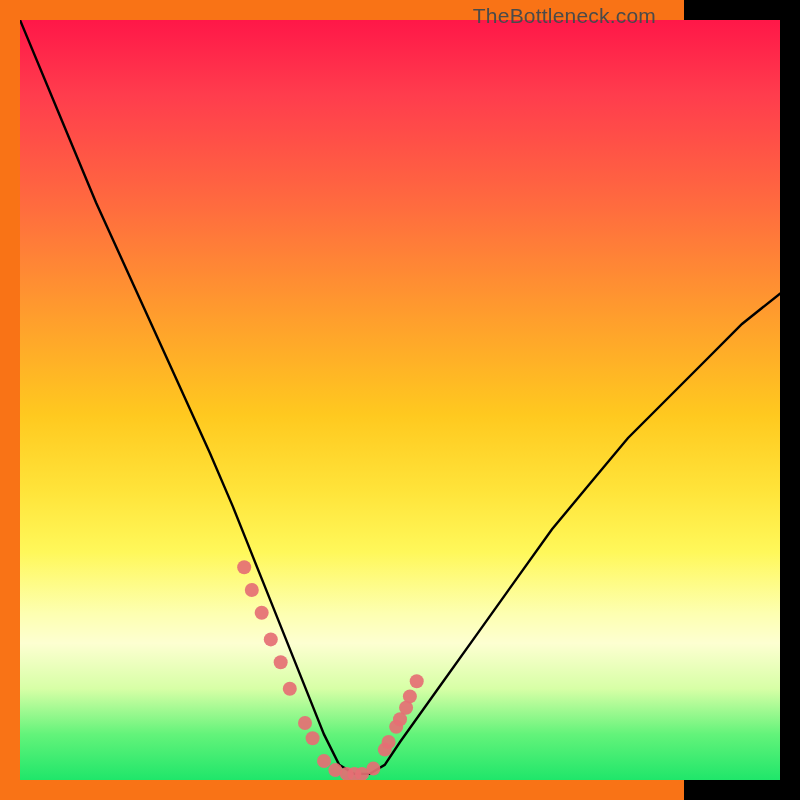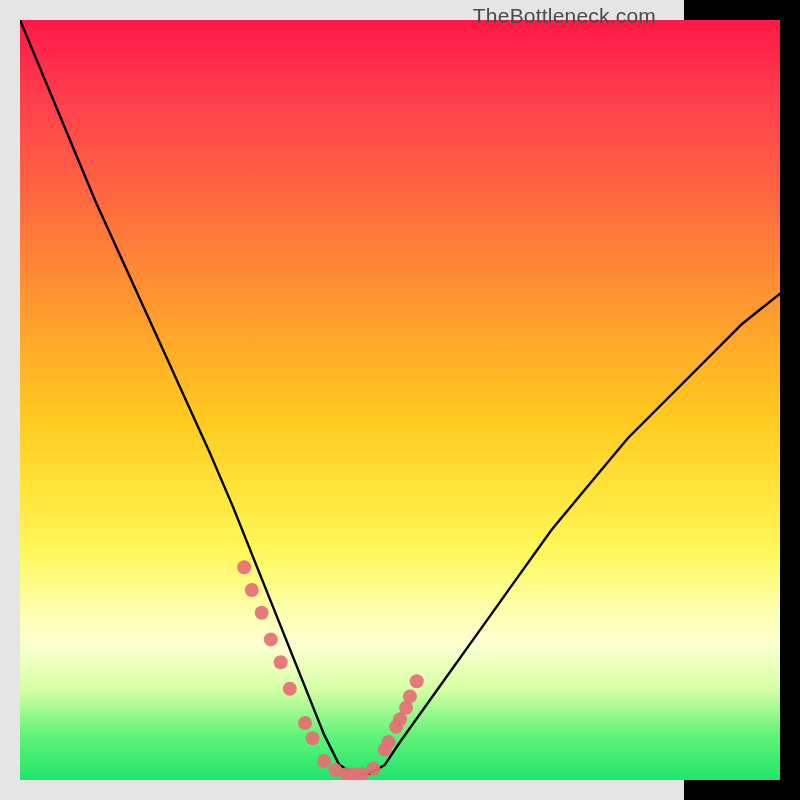--- a/index.html
+++ b/index.html
@@ -10,21 +10,21 @@
     overflow: hidden;
     background: #000;
     font-family: Arial, Helvetica, sans-serif;
   }
   .frame {
     position: absolute;
     left: 0;
     top: 0;
     width: 684px;
     height: 800px;
-    background: #e5e5e5;
+    background: #f97316;
   }
   .plot-area {
     position: absolute;
     left: 20px;
     top: 20px;
     width: 760px;
     height: 760px;
     
     background: linear-gradient(
       to bottom,

